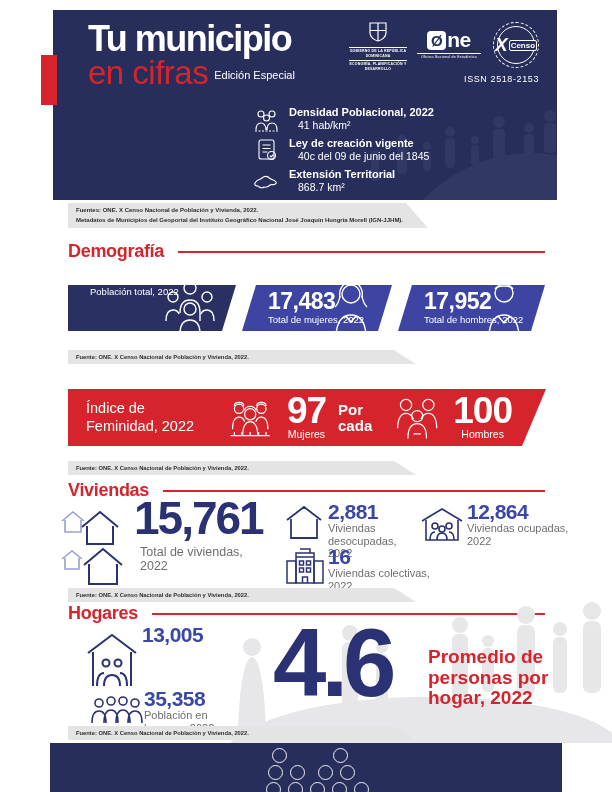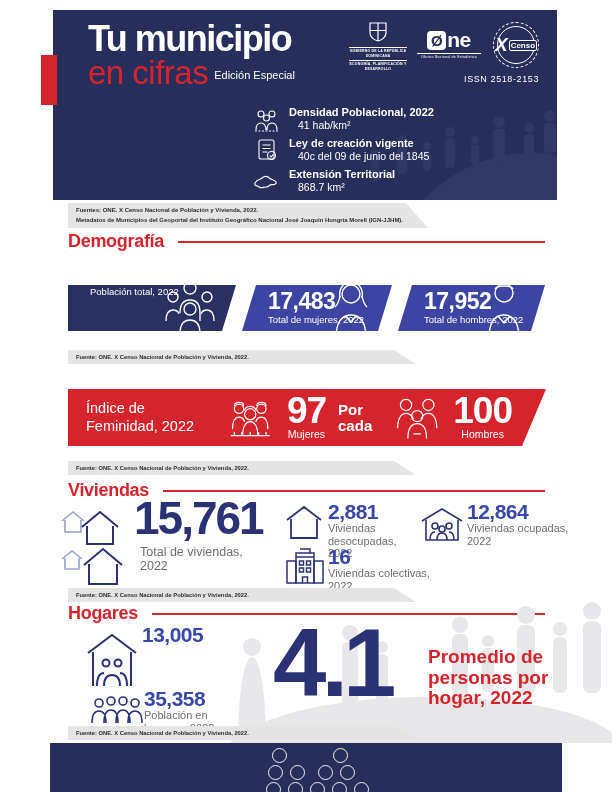--- a/index.html
+++ b/index.html
@@ -197,21 +197,21 @@
       </g>
     </svg>
   </header>
   <div class="red-tab"></div>
 
   <div class="source-box src-1">
     <div>Fuentes: ONE. X Censo Nacional de Población y Vivienda, 2022.</div>
     <div>Metadatos de Municipios del Geoportal del Instituto Geográfico Nacional José Joaquín Hungría Morell (IGN-JJHM).</div>
   </div>
 
-  <div class="sec-head" style="top:231px;">
+  <div class="sec-head" style="top:241px;">
     <h2>Demografía</h2>
     <div class="rule"></div>
   </div>
 
   <div class="banner b1">
     <div class="lbl">Población total, 2022</div>
     <svg class="b-icon" width="52" height="56" viewBox="0 0 52 56">
       <g fill="none" stroke="#fff" stroke-width="1.4">
         <circle cx="26" cy="9" r="6"></circle>
           <path d="M16 34 c0-9 4-13 10-13 s10 4 10 13 v8"></path>
@@ -395,21 +395,21 @@
         <circle cx="9" cy="8" r="4"></circle>
           <circle cx="21" cy="6" r="4"></circle>
           <circle cx="33" cy="6" r="4"></circle>
           <circle cx="45" cy="8" r="4"></circle>
         <path d="M2 28 c0-8 3-12 7-12 s7 4 7 12 M14 28 c0-9 3-13 7-13 s7 4 7 13 M26 28 c0-9 3-13 7-13 s7 4 7 13 M38 28 c0-8 3-12 7-12 s7 4 7 12"></path>
       </g>
     </svg>
     <div class="mini-num" style="left:76px;top:62px;">35,358</div>
     <div class="mini-lbl" style="left:76px;top:84px;width:100px;">Población en hogares, 2022</div>
 
-    <div class="hog-big">4.1</div>
+    <div class="hog-big">4.6</div>
     <div class="hog-red">Promedio de personas por hogar, 2022</div>
   </div>
 
   <div class="source-box src-line" style="top:726px;">
     <div>Fuente: ONE. X Censo Nacional de Población y Vivienda, 2022.</div>
   </div>
 
   <footer class="footer">
     <div>
       <div class="dot" style="left:222px;top:5px;"></div>

